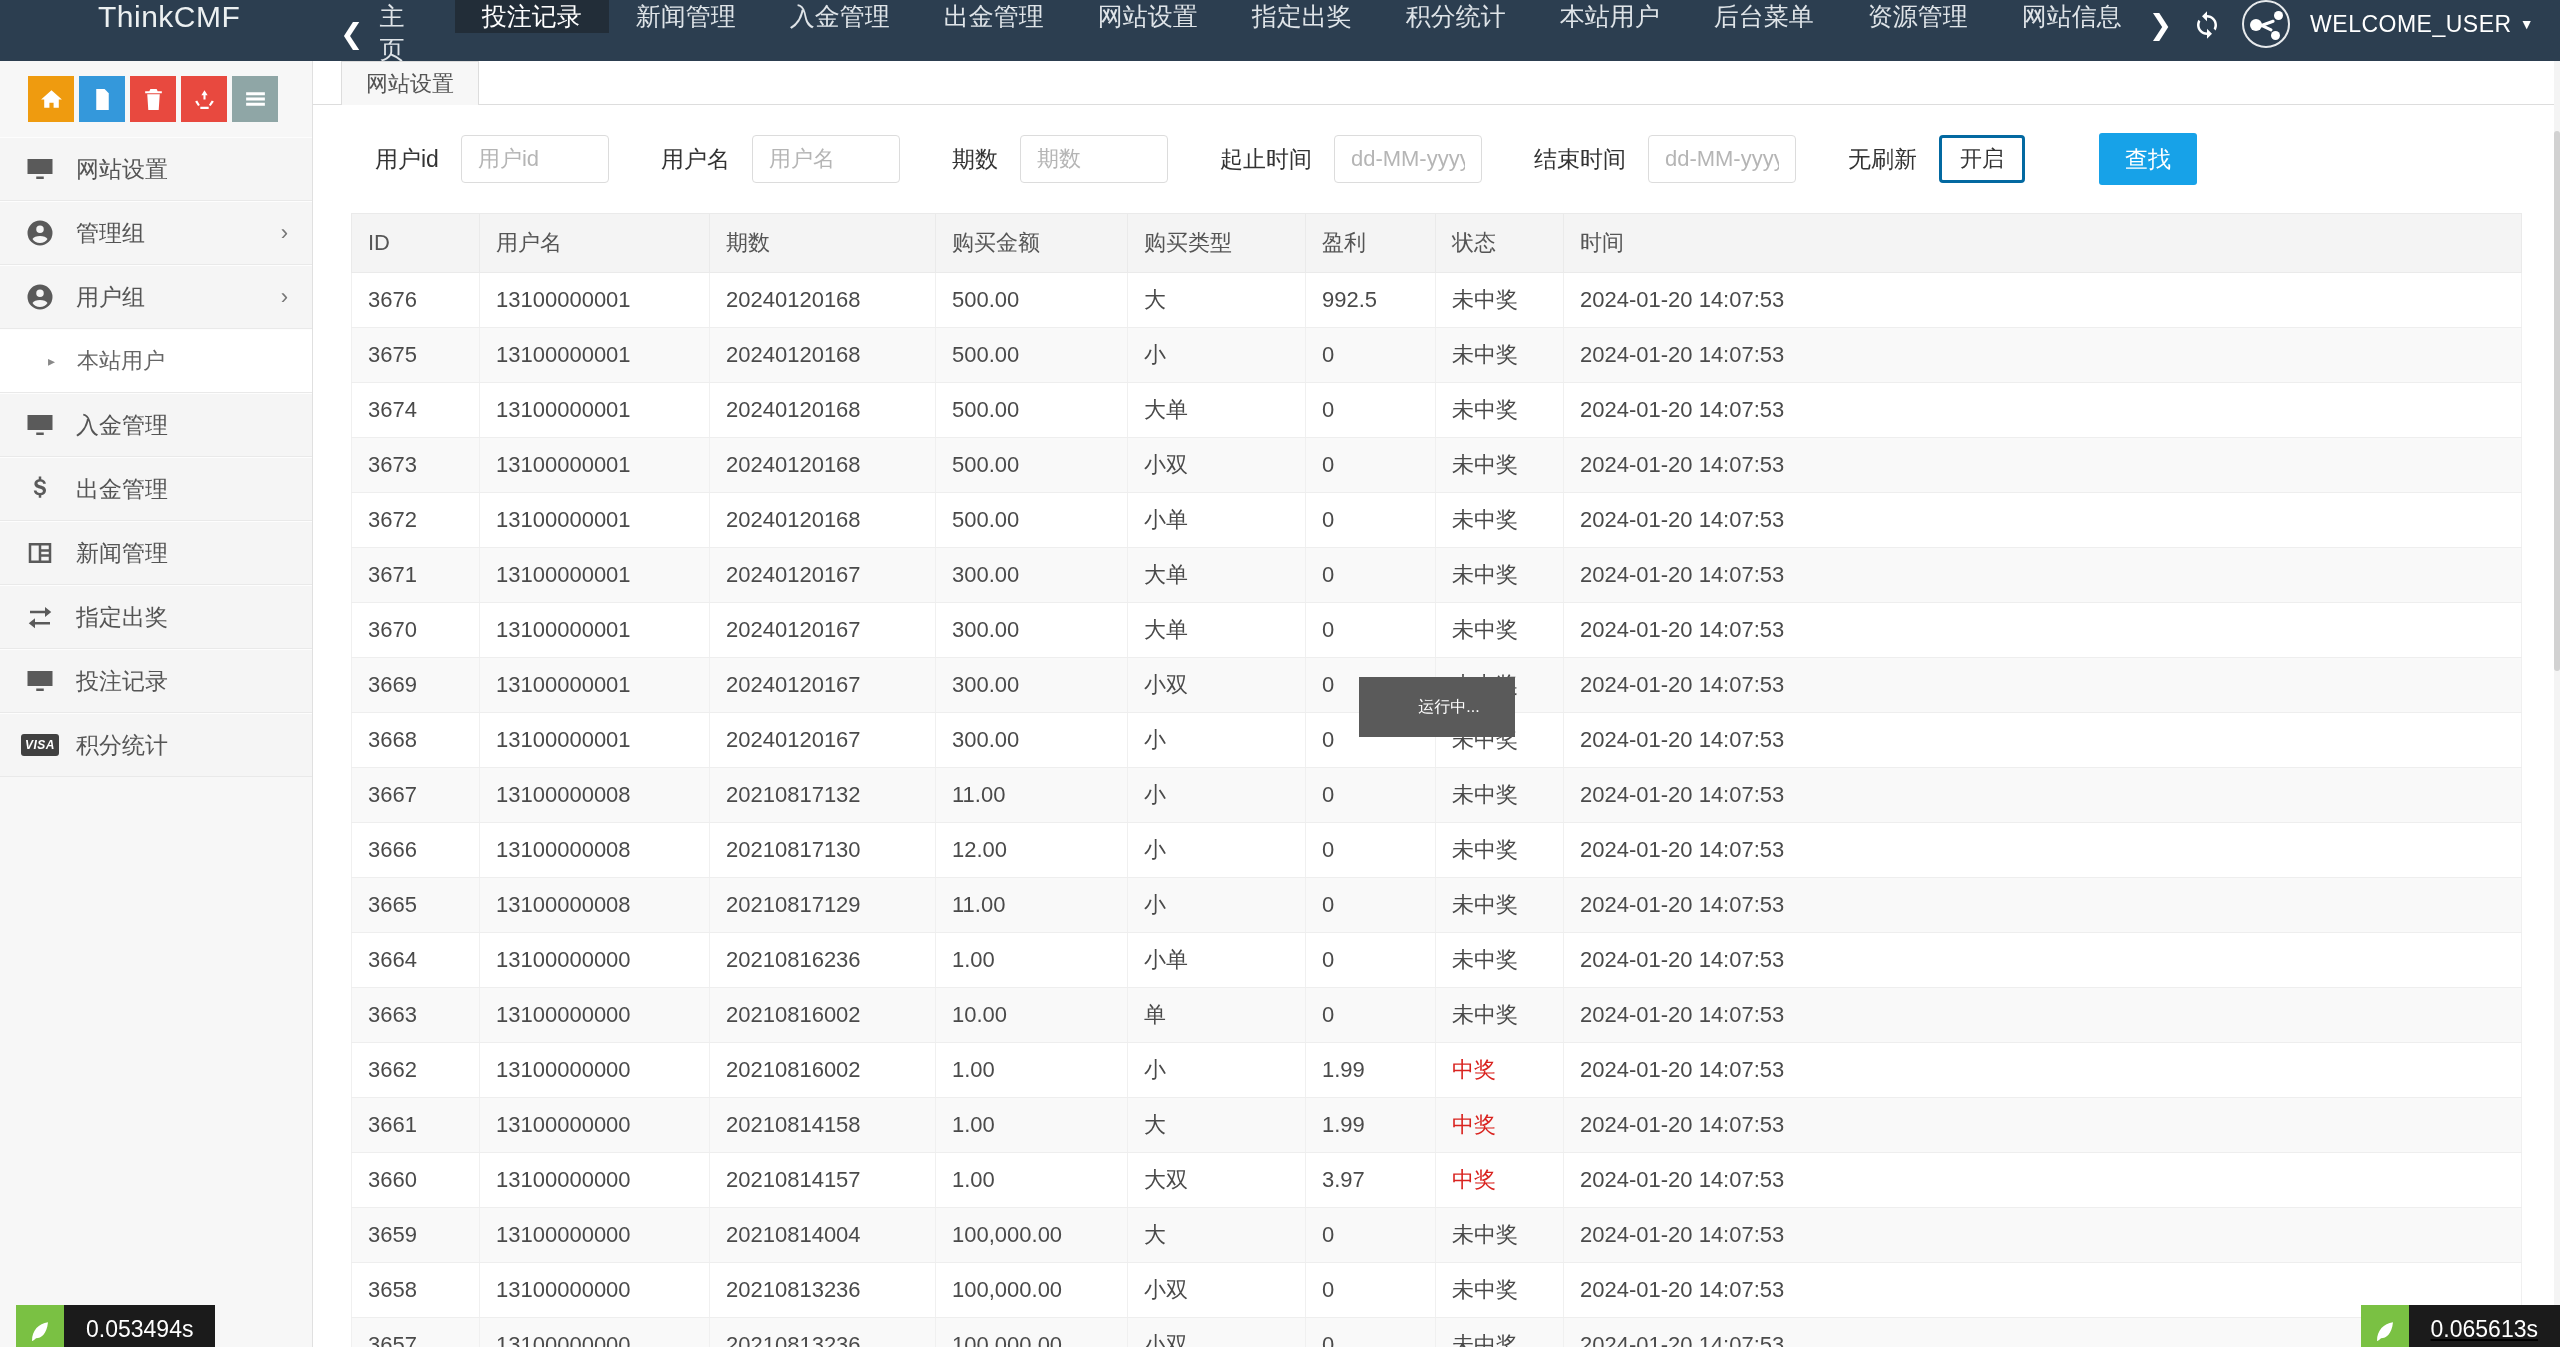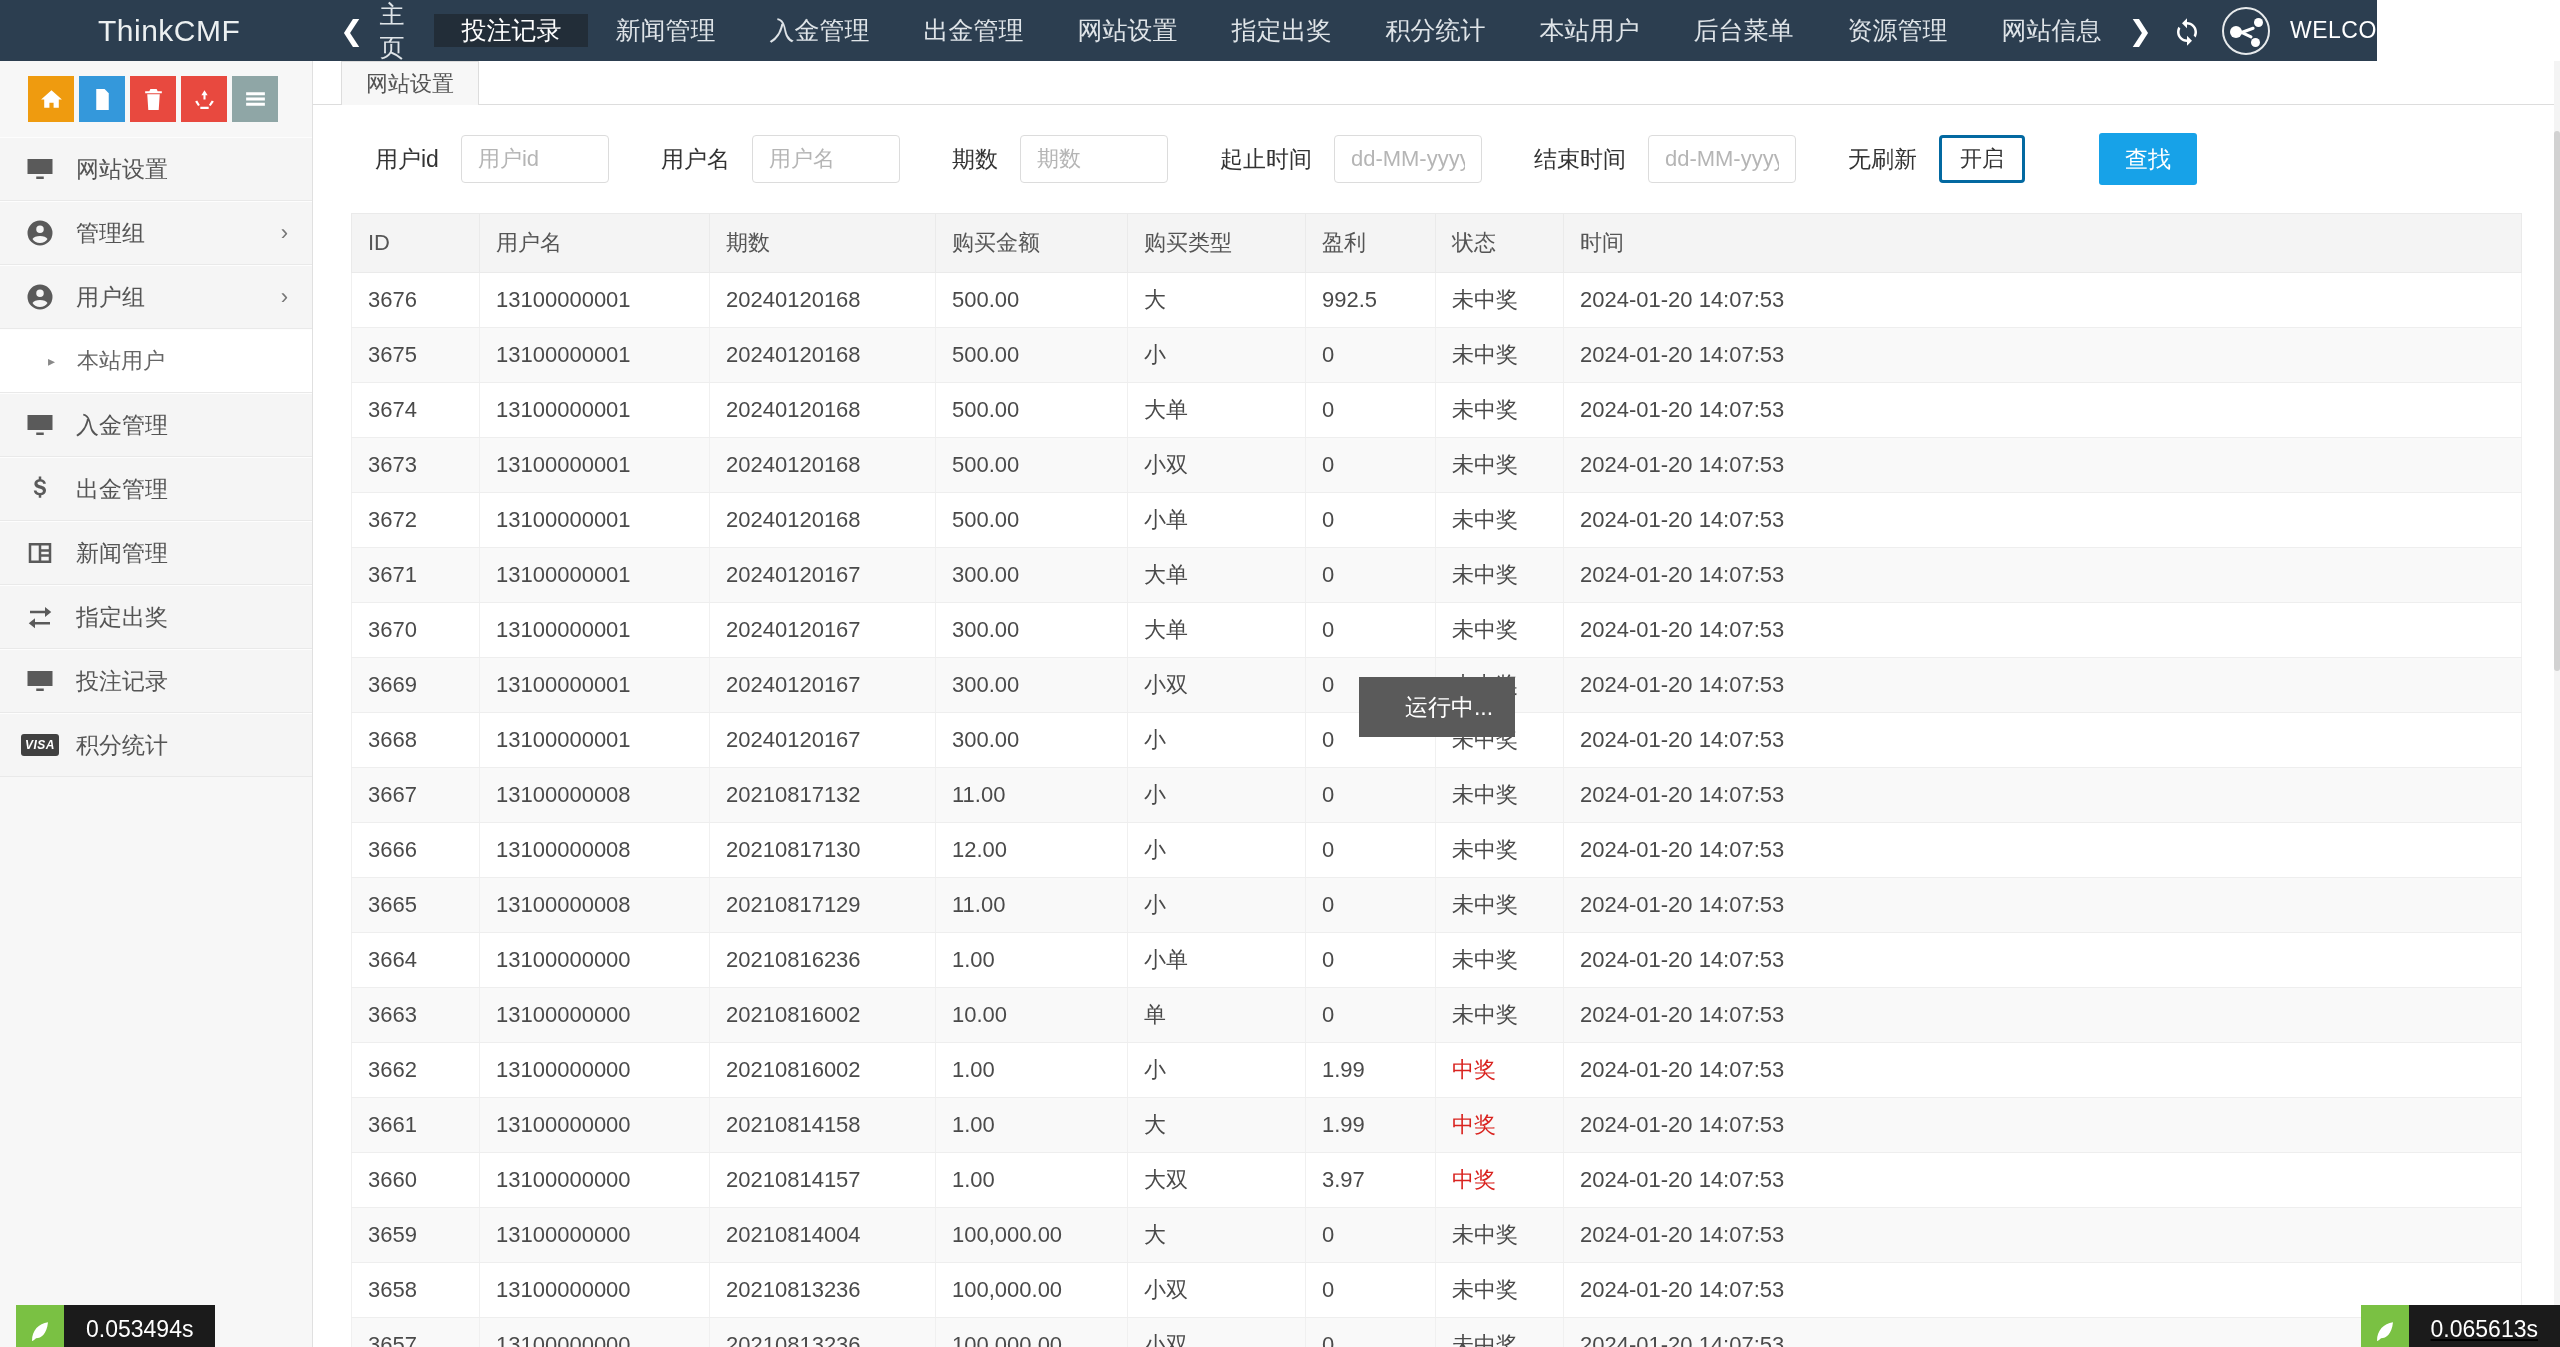--- a/index.html
+++ b/index.html
@@ -4,22 +4,22 @@
 <style>
   * { box-sizing: border-box; margin: 0; padding: 0; }
   html, body {
     width: 2560px; height: 1347px;
     font-family: "Liberation Sans", "DejaVu Sans", sans-serif;
     background: #ffffff; overflow: hidden;
   }
 
   
   #topbar {
-    position: absolute; top: 0; left: 0; width: 2377px; height: 61px;
-    background: #2c3e50; display: flex; align-items: center;
+    position: absolute; top: 0; left: 0; width: 2560px; height: 61px;
+    background: #2c3e50; display: flex; align-items: flex-start;
   }
   #brand {
     width: 310px; flex: 0 0 310px; display: flex; align-items: center;
     padding-left: 98px; color: #ecf0f1; font-size: 30px; letter-spacing: .5px;
   }
   #home-link {
     display: flex; align-items: center; gap: 16px;
     padding: 0 30px; color: #dfe4e8; font-size: 25px;
   }
   #home-link .chev { font-size: 28px; font-weight: bold; color: #fff; }
@@ -112,21 +112,21 @@
   tbody td {
     font-size: 22px; color:#4a4a4a; padding: 12px 16px; height: 46px;
     border-left:1px solid #f0f0f0; border-right:1px solid #f0f0f0; border-bottom:1px solid #eeeeee;
   }
   tbody tr.alt td { background:#f9f9f9; }
   td.win { color:#d9231f; }
 
   
   #tooltip {
     position:absolute; left: 1359px; top: 677px; width: 156px; height: 60px;
-    background:#5a5a5a; color:#fff; font-size:23px;
+    background:#5a5a5a; color:#fff; font-size:16px;
     display:flex; align-items:center; justify-content:center; z-index: 40; padding-left: 24px;
   }
 
   
   .dbg { position:absolute; bottom:0; display:flex; align-items:center; height: 36px; z-index: 50; }
   .dbg .leaf { width:48px; height:48px; background:#7ac143; display:flex; align-items:center; justify-content:center;}
   .dbg .leaf svg { width:32px; height:32px; fill:#fff; }
   .dbg .val { background:#1b1b1b; color:#fff; font-size:23px; padding: 0 22px; height:48px; display:flex; align-items:center;}
   #dbg-left { left: 16px; }
   #dbg-right { right: 0px; text-decoration: underline; }

